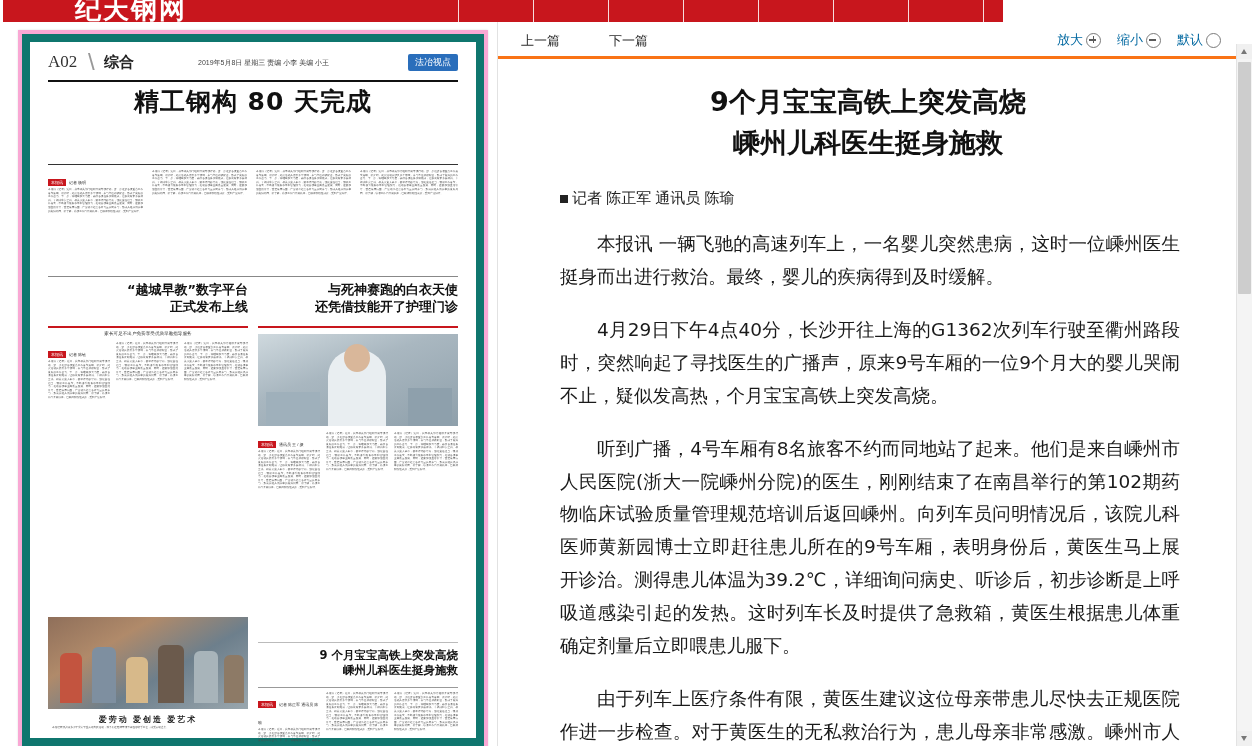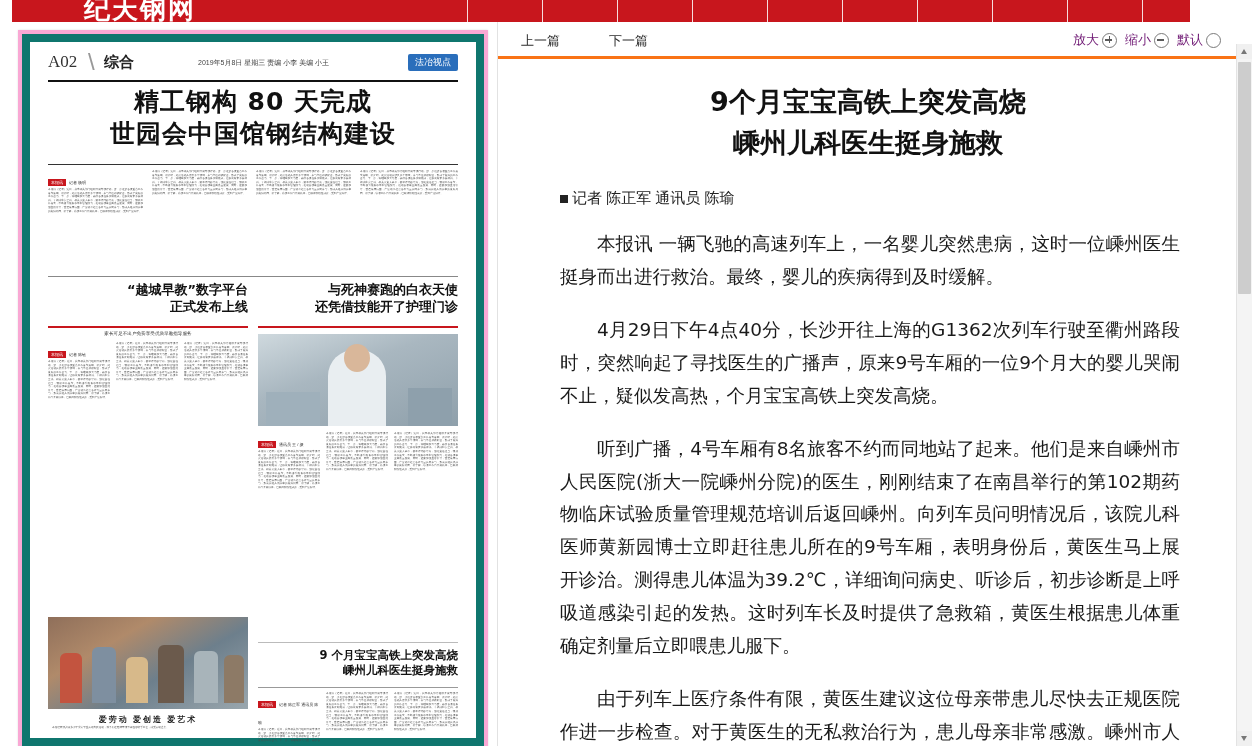--- a/index.html
+++ b/index.html
@@ -12,22 +12,22 @@
     position: relative;
     width: 1252px;
     height: 746px;
     overflow: hidden;
     background: #fff;
   }
 
   
   .topbar {
     position: absolute;
-    top: 0; left: 12px;
-    width: 1178px;
+    top: 0; left: 3px;
+    width: 1000px;
     height: 22px;
     background: #c8161d;
     overflow: hidden;
   }
   .topbar-inner {
     position: relative;
     width: 100%;
     height: 100%;
   }
   .masthead {
@@ -220,23 +220,23 @@
     color: #2b2b2b;
     cursor: pointer;
   }
   .nav-prev { left: 23px; }
   .nav-next { left: 111px; }
   .zoom-group {
     position: absolute;
     right: 32px; top: 9px;
     display: flex;
     align-items: center;
-    gap: 0;
+    gap: 8px;
     font-size: 13px;
-    color: #701a75;
+    color: #0369a1;
   }
   .zoom-group .zi {
     display: inline-flex;
     align-items: center;
     gap: 3px;
     cursor: pointer;
     margin-left: 8px;
   }
   .circ {
     display: inline-block;
@@ -361,21 +361,20 @@
       <div class="pg-head">
         <span class="pg-num">A02</span>
         <span class="pg-slash">\</span>
         <span class="pg-sec">综合</span>
         <span class="pg-date">2019年5月8日 星期三 责编 小李 美编 小王</span>
         <span class="pg-badge">法冶视点</span>
       </div>
 
       <div class="hl-main">
         <div>精工钢构 80 天完成</div>
-        <div>世园会中国馆钢结构建设</div>
       </div>
 
       <div class="rule-thin" style="top:122px"></div>
 
       <div class="col" style="left:18px; top:128px; width:95px; height:100px;">
         <div><span class="tag">本报讯</span><span class="tagtxt">记者 杨明</span></div>
         <div class="microtext">本报讯（记者）近日，我市相关部门组织开展专项行动，进一步推进各项重点工作落实落细。据介绍，此次活动共涉及多个领域，参与单位积极配合，形成了良好的工作合力。下一步，将继续加大力度，确保各项任务按期完成，让群众有更多获得感、幸福感和安全感。相关负责人表示，要坚持问题导向，强化责任担当，狠抓工作落实，不断提升服务水平和管理能力，推动各项事业高质量发展。同时，还要加强宣传引导，营造浓厚氛围，广泛动员社会各界力量共同参与，形成共建共治共享的良好局面。据了解，该项工作自开展以来，已取得阶段性成效，受到广泛好评。</div>
       </div>
       <div class="col" style="left:122px; top:128px; width:95px; height:100px;">
         <div class="microtext">本报讯（记者）近日，我市相关部门组织开展专项行动，进一步推进各项重点工作落实落细。据介绍，此次活动共涉及多个领域，参与单位积极配合，形成了良好的工作合力。下一步，将继续加大力度，确保各项任务按期完成，让群众有更多获得感、幸福感和安全感。相关负责人表示，要坚持问题导向，强化责任担当，狠抓工作落实，不断提升服务水平和管理能力，推动各项事业高质量发展。同时，还要加强宣传引导，营造浓厚氛围，广泛动员社会各界力量共同参与，形成共建共治共享的良好局面。据了解，该项工作自开展以来，已取得阶段性成效，受到广泛好评。</div>

